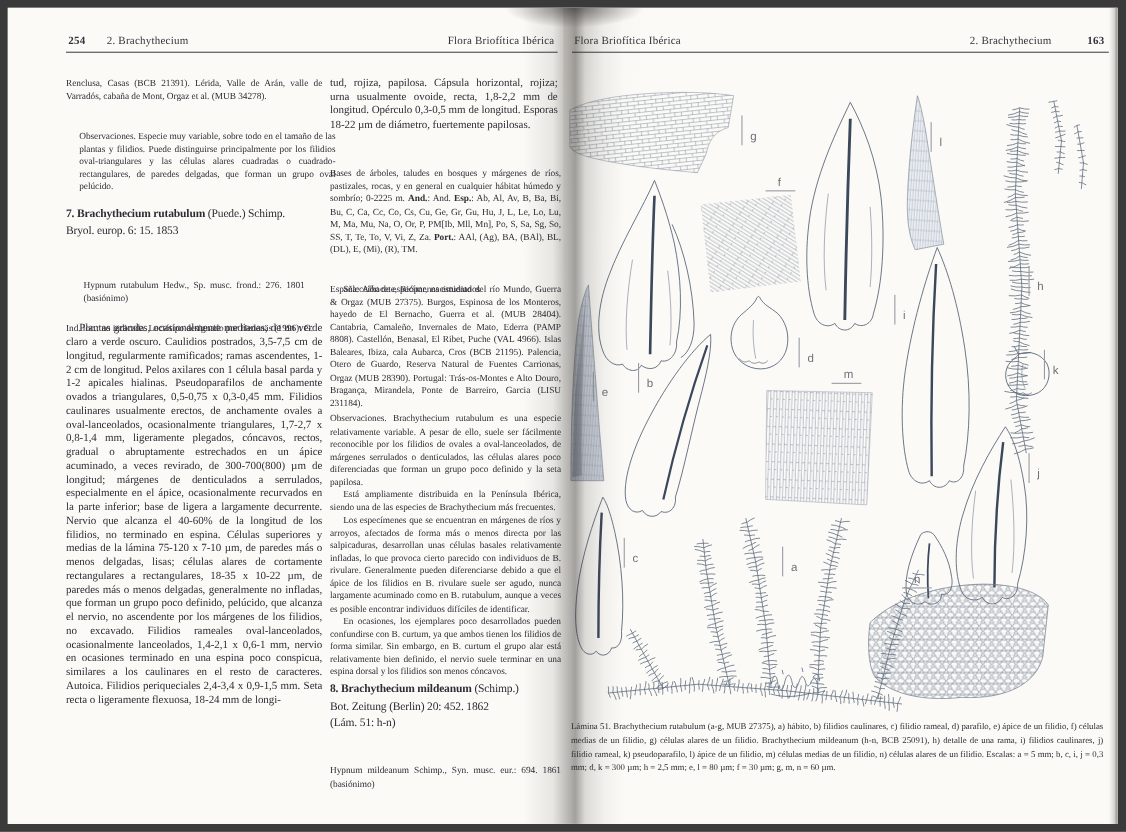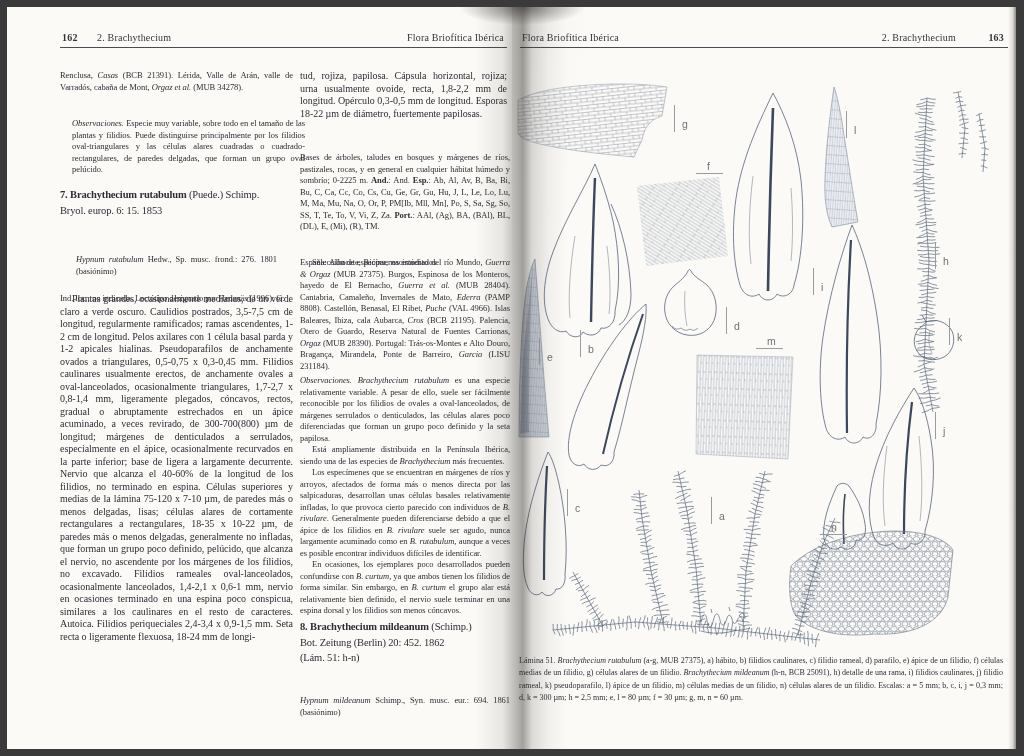--- a/index.html
+++ b/index.html
@@ -15,36 +15,36 @@
     background:linear-gradient(90deg,rgba(120,115,108,0) 0%,rgba(120,115,108,0.25) 60%,#8d8a84 100%);}
   .serif{font-family:"Liberation Serif",serif;color:#2d2d34;}
   .hdr{position:absolute;top:25px;font-size:10px;letter-spacing:.2px;color:#33333a;}
   .rule{position:absolute;height:1.4px;background:#4b4b54;}
   .col{position:absolute;}
   .small{font-size:8.5px;line-height:11.5px;text-align:justify;letter-spacing:-0.05px;}
   .large{font-size:10px;line-height:12.5px;text-align:justify;letter-spacing:-0.05px;}
   .indent{text-indent:12px;}
   .heading{font-size:10.5px;line-height:15.5px;letter-spacing:-0.15px;}
   .caption{font-size:8px;line-height:12.4px;text-align:justify;color:#2f2f36;}
-  .seg-i{font-style:italic;}
+  .seg-i{}
   .seg-b{font-weight:bold;}
   .b{font-weight:bold;}
   .figure{position:absolute;left:3px;top:49px;width:493px;height:594px;}
   .figure svg{position:absolute;left:0;top:0;}
   .fig-label{position:absolute;font-family:"Liberation Sans",sans-serif;font-size:10.5px;color:#6e7278;}
   .fig-label .bar-v{position:absolute;left:-8px;top:-13px;width:1px;height:27px;background:#989ca2;}
   .fig-label .bar-h{position:absolute;left:-11px;top:13px;width:27px;height:1px;background:#989ca2;}
 </style>
 </head>
 <body>
 
 <div class="spread serif">
 
   <div class="page page-left">
-    <div class="hdr b" style="left:55px;">162</div>
+    <div class="hdr b" style="left:55px;">254</div>
     <div class="hdr" style="left:90px;">2. Brachythecium</div>
     <div class="hdr" style="right:8px;">Flora Briofítica Ibérica</div>
     <div class="rule" style="left:53px;top:40px;width:447px;"></div>
 
     <div class="col" style="left:53px;top:0;width:233px;">
       <p class="small" style="position:absolute;top:63px;width:233px;margin:0;"><span>Renclusa, </span><span class="seg-i">Casas</span><span> (BCB 21391). Lérida, Valle de Arán, valle de Varradós, cabaña de Mont, </span><span class="seg-i">Orgaz et al.</span><span> (MUB 34278).</span></p>
       <p class="small" style="position:absolute;top:99px;width:233px;margin:12px;"><span class="seg-i">Observaciones.</span><span> Especie muy variable, sobre todo en el tamaño de las plantas y filidios. Puede distinguirse principalmente por los filidios oval-triangulares y las células alares cuadradas o cuadrado-rectangulares, de paredes delgadas, que forman un grupo oval pelúcido.</span></p>
 
       <div style="position:absolute;top:180px;width:233px;">
         <div class="heading"><span class="seg-b">7. Brachythecium rutabulum</span><span> (Puede.) Schimp.</span></div>

